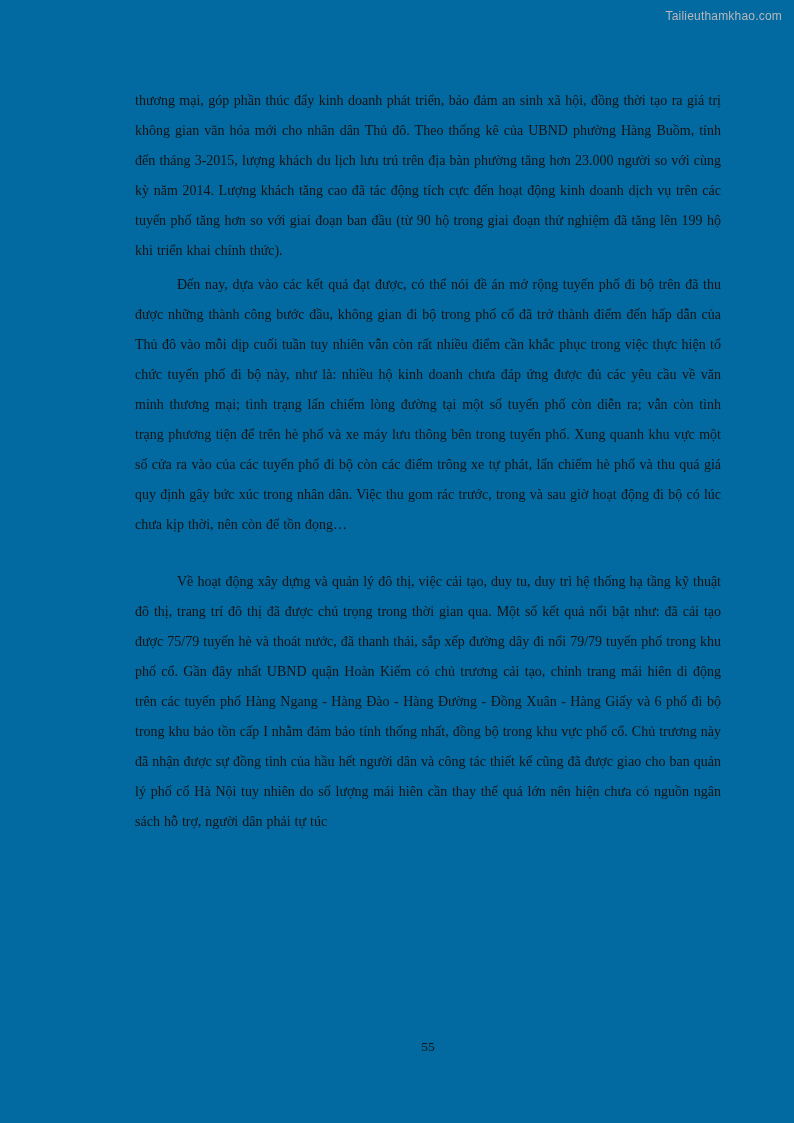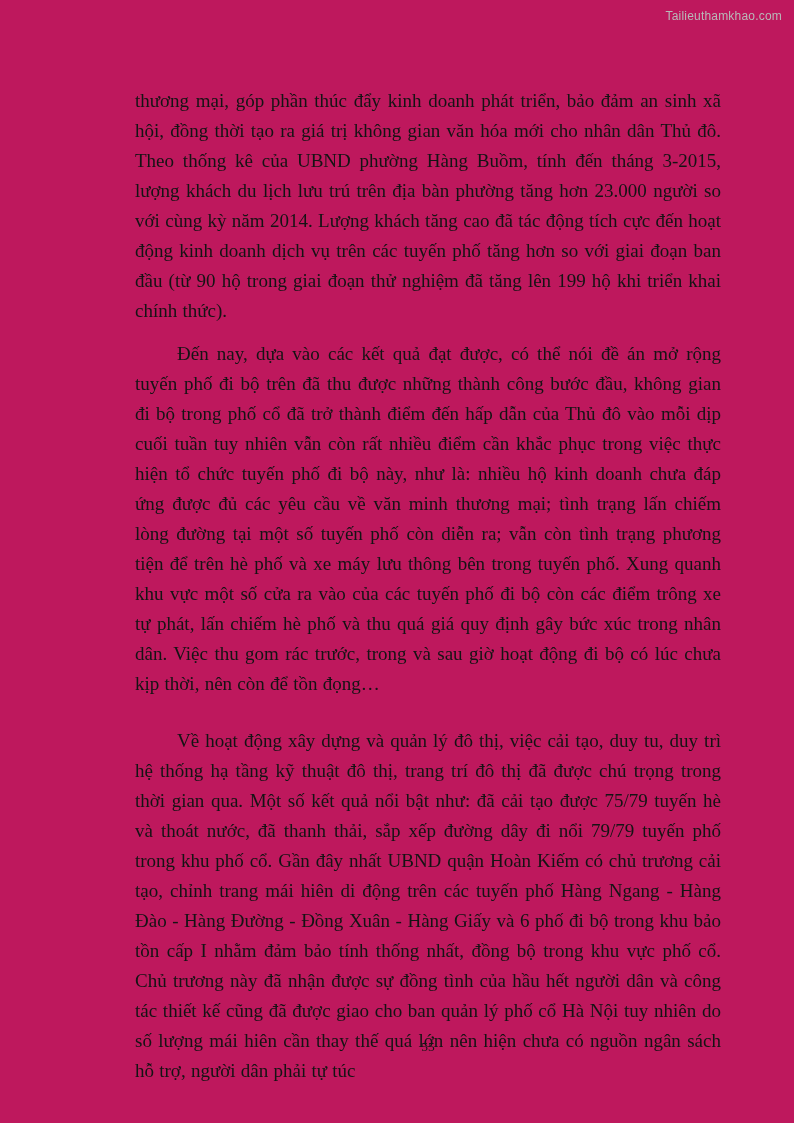--- a/index.html
+++ b/index.html
@@ -10,50 +10,50 @@
       width: 794px;
       height: 1123px;
       position: relative;
       overflow: hidden;
       font-family: "Liberation Serif", serif;
       color: #141414;
     }
     .page {
       position: absolute;
       inset: 0;
-      background: #be185d;
+      background: #0369a1;
     }
     .watermark {
       position: absolute;
       top: 9px;
       right: 12px;
       font-family: "Liberation Sans", sans-serif;
       font-size: 12px;
       color: #b9b9b9;
       letter-spacing: 0.2px;
     }
     .content {
       position: absolute;
       left: 135px;
       top: 86px;
       width: 586px;
     }
     .para {
-      font-size: 19px;
+      font-size: 14px;
       line-height: 30px;
       text-align: justify;
       color: #141414;
       word-spacing: 0.5px;
     }
     .para.indent {
       text-indent: 42px;
       margin-top: 27px;
     }
     .para.spaced {
-      margin-top: 13px;
+      margin-top: 4px;
     }
     .page-number {
       position: absolute;
       top: 1039px;
       left: 135px;
       width: 586px;
       text-align: center;
       font-size: 13.5px;
       color: #141414;
       font-family: "Liberation Serif", serif;

